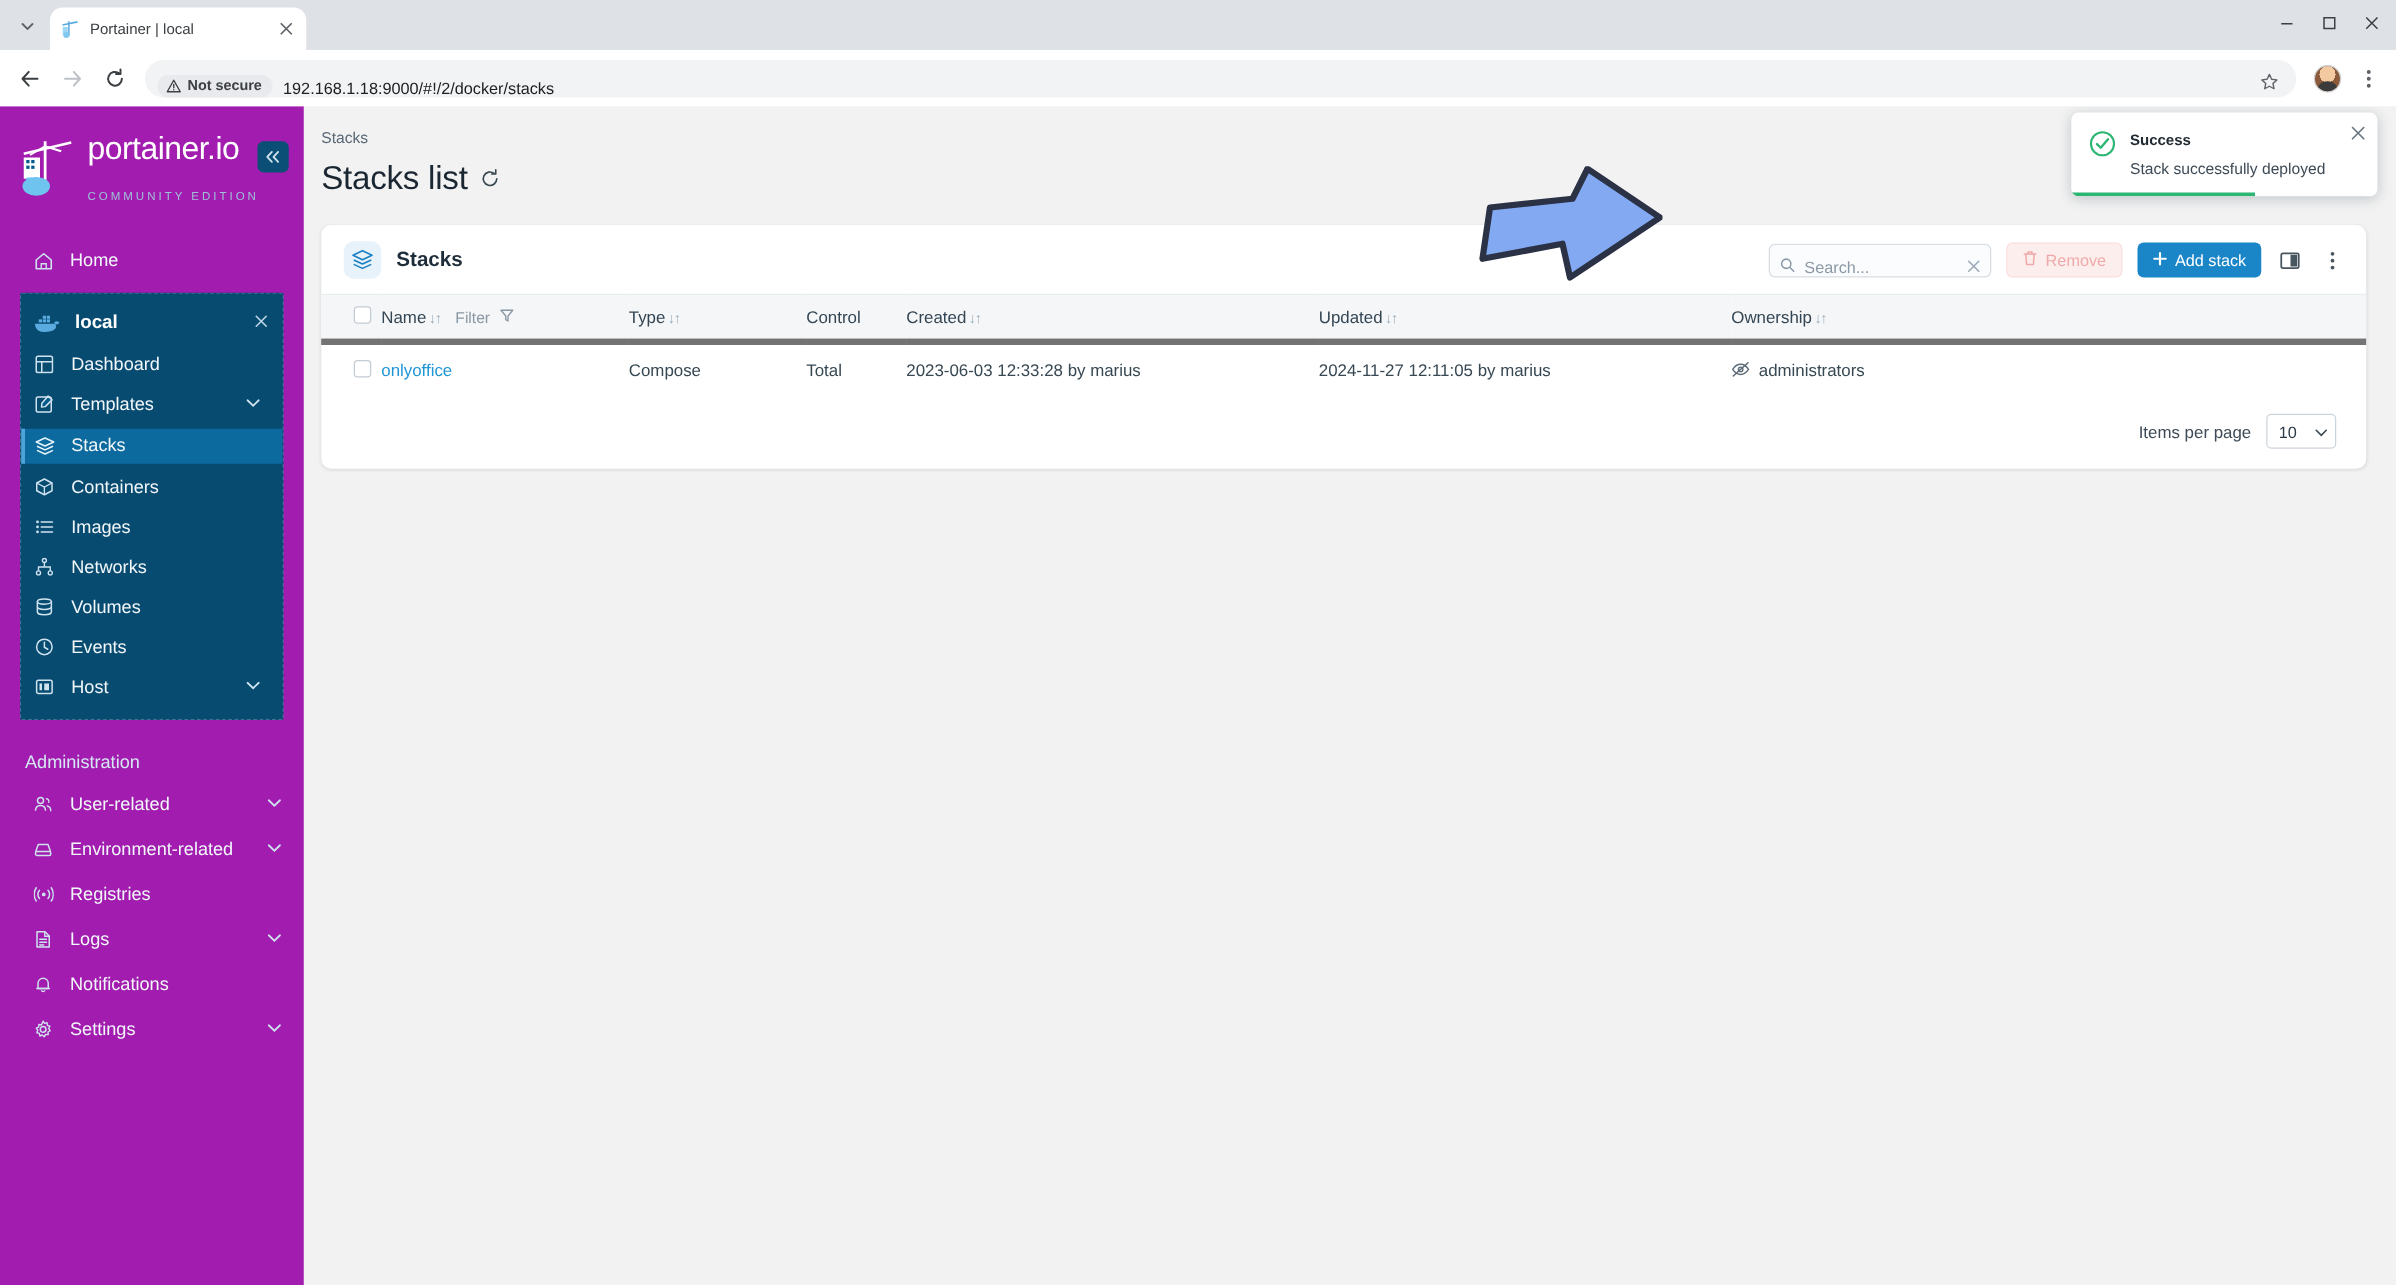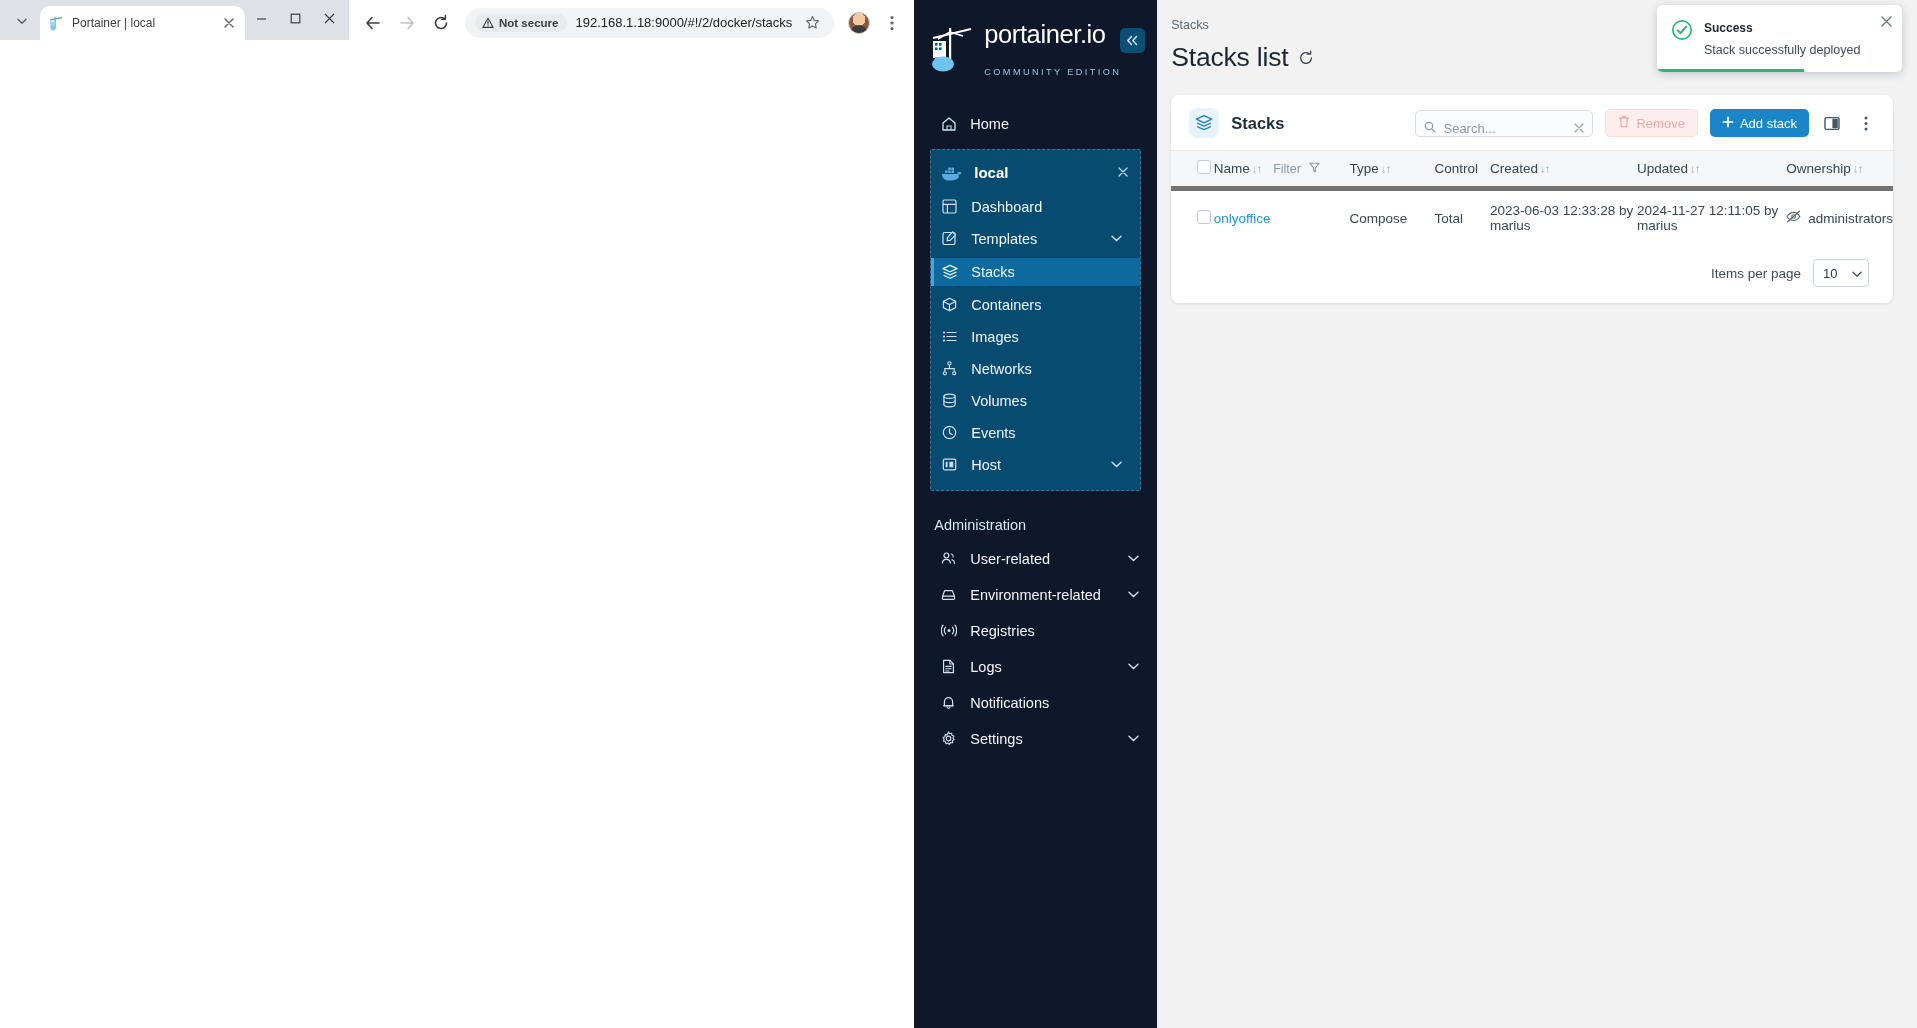--- a/index.html
+++ b/index.html
@@ -4,21 +4,21 @@
 <style>
   * { box-sizing: border-box; margin: 0; padding: 0; }
   html, body {
     width: 1917px; height: 1028px;
     font-family: "Liberation Sans", sans-serif;
     background: #ffffff;
     overflow: hidden;
   }
 
   
-  .browser { width: 1917px; height: 1028px; display: flex; flex-direction: row; background:#fff; }
+  .browser { width: 1917px; height: 1028px; display: flex; flex-direction: column; background:#fff; }
   .tabstrip {
     height: 40px; background: #dee1e6; display: flex; align-items: flex-end;
     padding-left: 4px; position: relative; flex: none;
   }
   .tab-listbtn {
     width: 28px; height: 28px; margin: 0 4px 5px 4px; border-radius: 4px;
     display: flex; align-items: center; justify-content: center; color: #5f6368;
   }
   .tab {
     height: 34px; width: 205px; background: #fff; border-radius: 10px 10px 0 0;
@@ -36,21 +36,21 @@
     height: 45px; background: #fff; display: flex; align-items: center;
     gap: 2px; padding: 0 8px; flex: none;
   }
   .nav-btn {
     width: 32px; height: 32px; border-radius: 50%; display: flex;
     align-items: center; justify-content: center; color: #5f6368; flex:none;
   }
   .nav-btn.disabled { color: #bdc1c6; }
   .omnibox {
     flex: 1; height: 30px; background: #f1f3f4; border-radius: 16px;
-    display: flex; align-items: center; padding: 0 10px; margin: 0 6px;
+    display: flex; align-items: flex-end; padding: 0 10px; margin: 0 6px;
     gap: 8px; position: relative;
   }
   .notsecure {
     display: flex; align-items: center; gap: 5px; background: #e8eaed;
     border-radius: 12px; padding: 3px 9px 3px 7px; font-size: 11.5px;
     color: #3c4043; font-weight: 600; white-space: nowrap;
   }
   .omni-url { font-size: 13px; color: #202124; flex: 1; white-space: nowrap; }
   .omni-star { width: 24px; height: 24px; display:flex; align-items:center; justify-content:center; color:#5f6368;}
   .profile-pic {
@@ -62,21 +62,21 @@
     content: ""; position: absolute; left: 50%; top: 62%; transform: translateX(-50%);
     width: 18px; height: 14px; border-radius: 9px 9px 0 0; background: #3b3b3b;
   }
   .kebab-btn { width: 28px; height: 28px; display:flex; align-items:center; justify-content:center; color:#5f6368; flex:none;}
 
   
   .viewport { flex: 1; display: flex; position: relative; background: #f2f2f2; overflow: hidden; }
 
   
   .sidebar {
-    width: 243px; background: #0f172a; color: #fff; flex: none;
+    width: 243px; background: #a21caf; color: #fff; flex: none;
     display: flex; flex-direction: column; position: relative; padding-bottom: 10px;
   }
   .logo-wrap { padding: 22px 0 18px 16px; display: flex; align-items: center; gap: 10px; position: relative;}
   .logo-mark { width: 44px; height: 46px; flex:none; }
   .logo-text { display: flex; flex-direction: column; line-height: 1; }
   .logo-name { font-size: 25.5px; font-weight: 400; letter-spacing: -0.4px; color: #fff; }
   .logo-sub { font-size: 9.2px; letter-spacing: 2.4px; color: #9fc2d8; margin-top: 20px; }
   .collapse-btn {
     position: absolute; right: 12px; top: 28px; width: 25px; height: 25px;
     border-radius: 5px; background: #0b4f76; display: flex; align-items: center;

